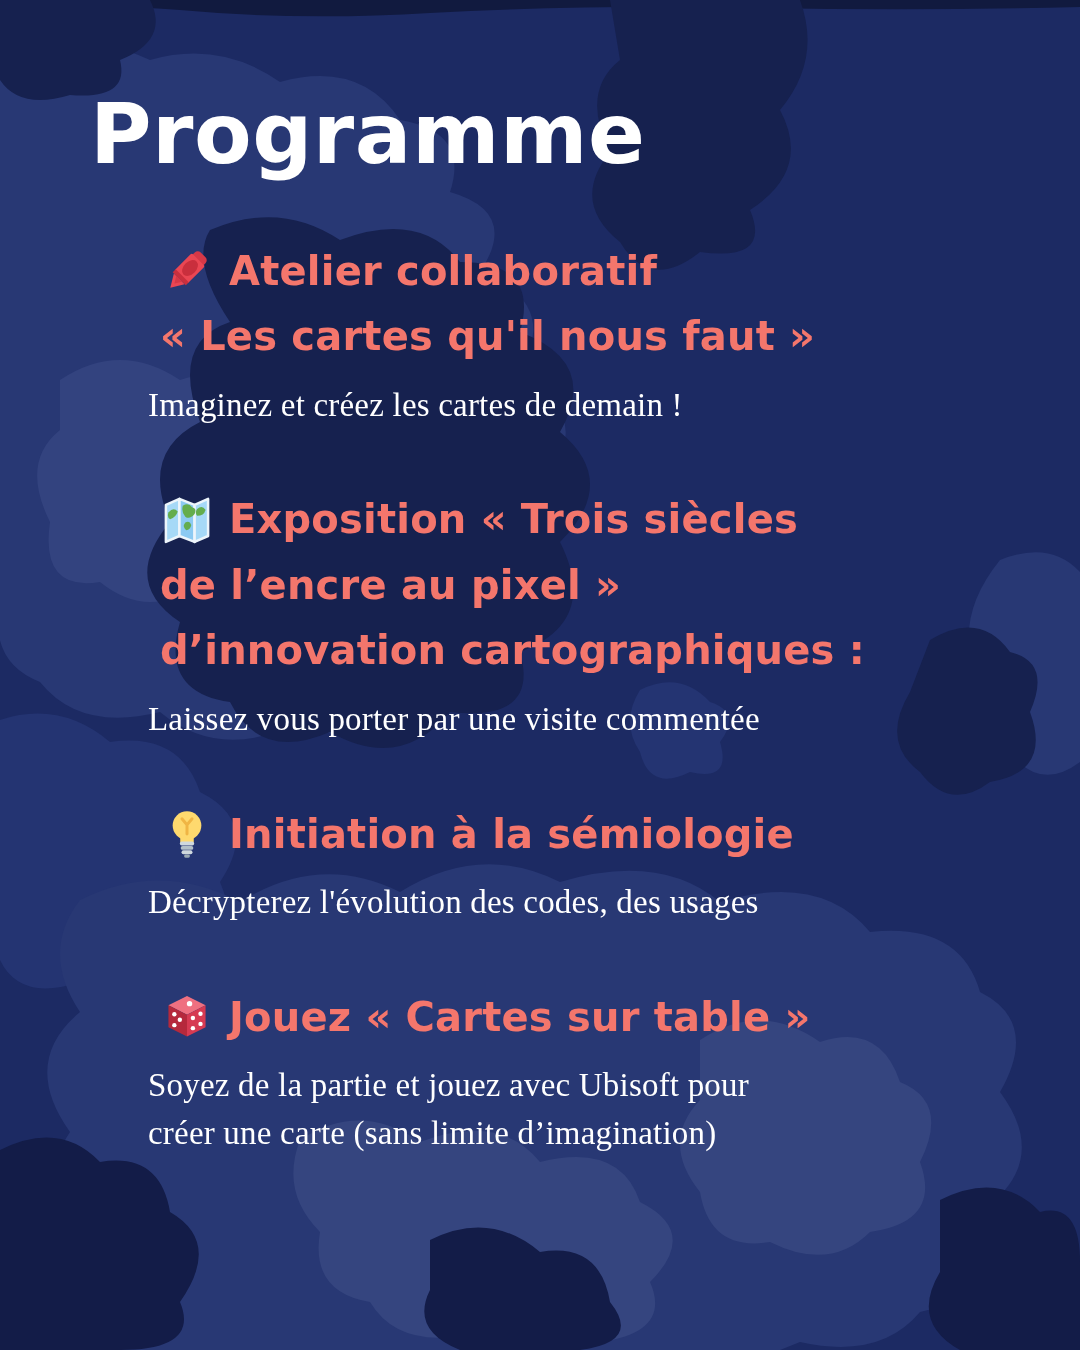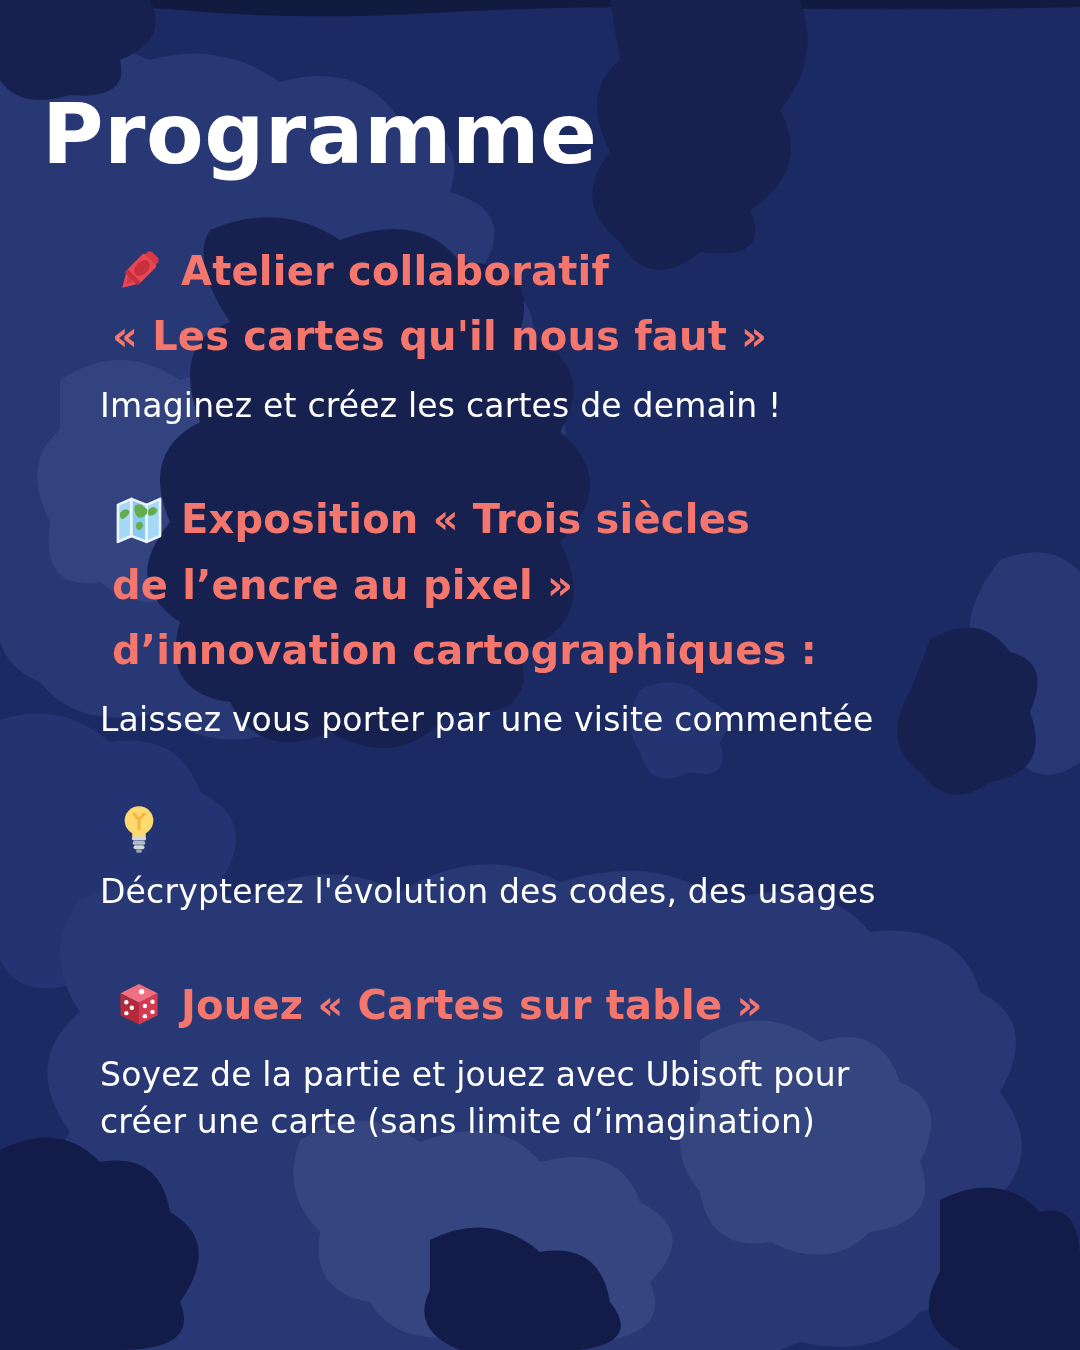--- a/index.html
+++ b/index.html
@@ -2,40 +2,40 @@
 <html lang="fr" style="--background: #1c2a63; --accent: #f4766c; --text: #ffffff; --map_dark: #16214f; --map_light: #283874; --map_lighter: #34447f;"><head>
 <meta charset="utf-8">
 <style>
   html,body{margin:0;padding:0;}
   body{
     width:1080px;height:1350px;position:relative;overflow:hidden;
     background:#1c2a63;
     font-family:"DejaVu Sans","Liberation Sans",sans-serif;
   }
   .bg-svg{position:absolute;inset:0;width:1080px;height:1350px;display:block;}
-  .content{position:absolute;inset:0;padding:86px 60px 0 42px;box-sizing:border-box;}
+  .content{position:absolute;inset:0;padding:86px 60px 0 90px;box-sizing:border-box;}
   .page-title{
     margin:0;color:var(--text,#ffffff);
     font-size:84px;font-weight:700;letter-spacing:0.5px;line-height:1.15;
   }
   .items{margin:56px 0 0 58px;}
   .program-item{margin-bottom:58px;}
   .item-heading{
     margin:12px;color:var(--accent,#f4766c);
     font-size:40px;font-weight:700;line-height:1.64;letter-spacing:0.2px;
   }
   .heading-line{display:block;}
   .heading-line.first{display:flex;align-items:center;}
   .icon{
     width:54px;height:54px;flex:0 0 54px;display:inline-block;margin-right:15px;
   }
   .icon svg{width:54px;height:54px;display:block;overflow:visible;}
   .item-description{
     margin:5px 0 0 0;color:var(--text,#ffffff);
-    font-size:33px;font-weight:400;line-height:1.44;letter-spacing:0.2px;
+    font-size:33px;font-weight:400;line-height:1.44;letter-spacing:0.2px;font-family:Liberation Serif, serif;
   }
   .description-line{display:block;}
 </style>
 </head>
 <body style="background: rgb(28, 42, 99);">
 
 <svg class="bg-svg" viewBox="0 0 1080 1350" preserveAspectRatio="none" aria-hidden="true">
   <rect width="1080" height="1350" fill="#1c2a63"></rect>
 
   <path d="M0,0 H1080 V7 Q920,11 760,8 Q600,4 430,13 Q300,21 180,10 Q80,2 0,16 Z" fill="#111a3f"></path>
@@ -129,20 +129,21 @@
             <svg viewBox="0 0 64 64">
               <circle cx="32" cy="22" r="17" fill="#fed96e"></circle>
               <path d="M32,32 V21 M32,21 l-6,-7 M32,21 l6,-7" stroke="#f0b544" stroke-width="3.5" fill="none" stroke-linecap="round"></path>
               <path d="M24,36 h16 v6 h-16 Z" fill="#fed96e"></path>
               <rect x="23.5" y="41" width="17" height="4.6" rx="2.3" fill="#cfd8de"></rect>
               <rect x="24.5" y="46.2" width="15" height="4.6" rx="2.3" fill="#b2bfc8"></rect>
               <rect x="25.5" y="51.4" width="13" height="4.6" rx="2.3" fill="#cfd8de"></rect>
               <rect x="28.5" y="56.4" width="7" height="3.6" rx="1.8" fill="#9aa9b3"></rect>
             </svg>
           </span>
+          <span>Initiation à la sémiologie</span>
         </span>
       </h2>
       <p class="item-description">
         <span class="description-line">Décrypterez l'évolution des codes, des usages</span>
       </p>
     </section>
 
     <section class="program-item">
       <h2 class="item-heading">
         <span class="heading-line first">

